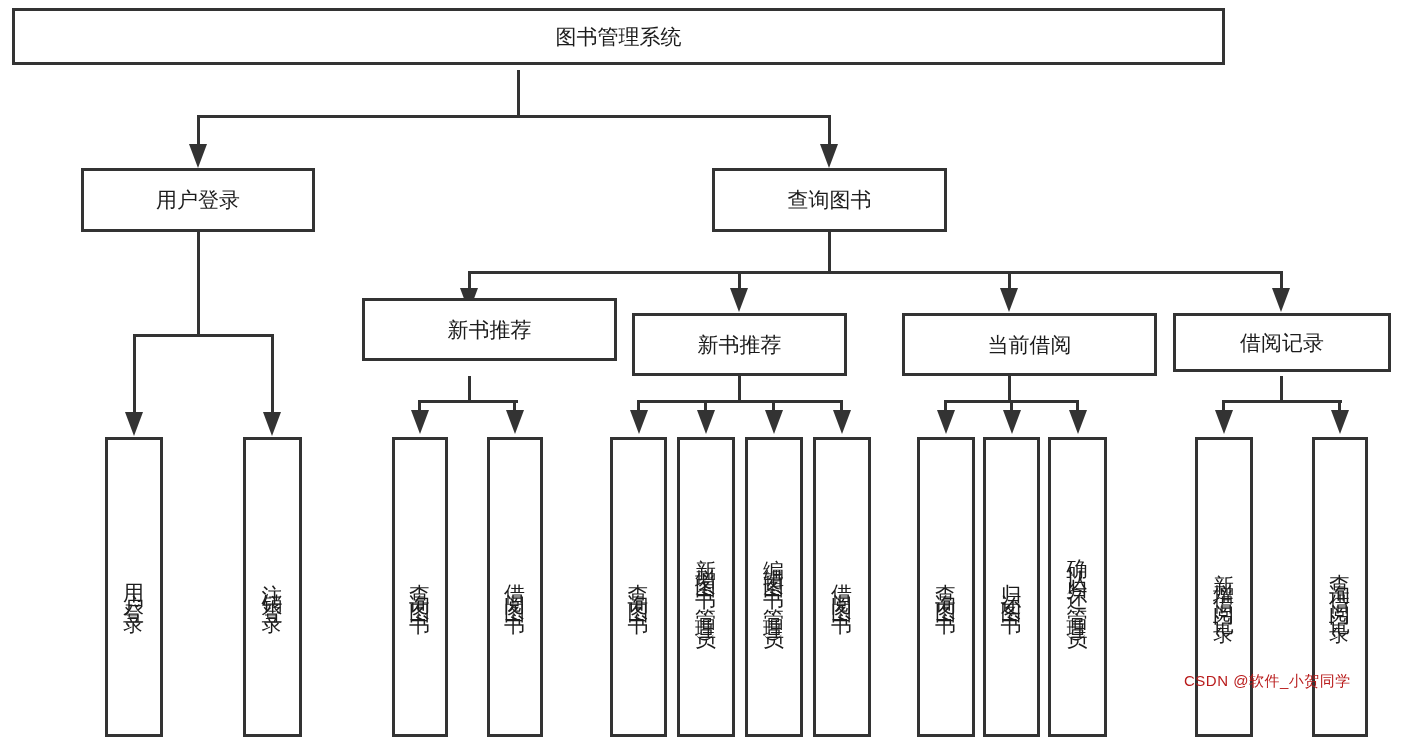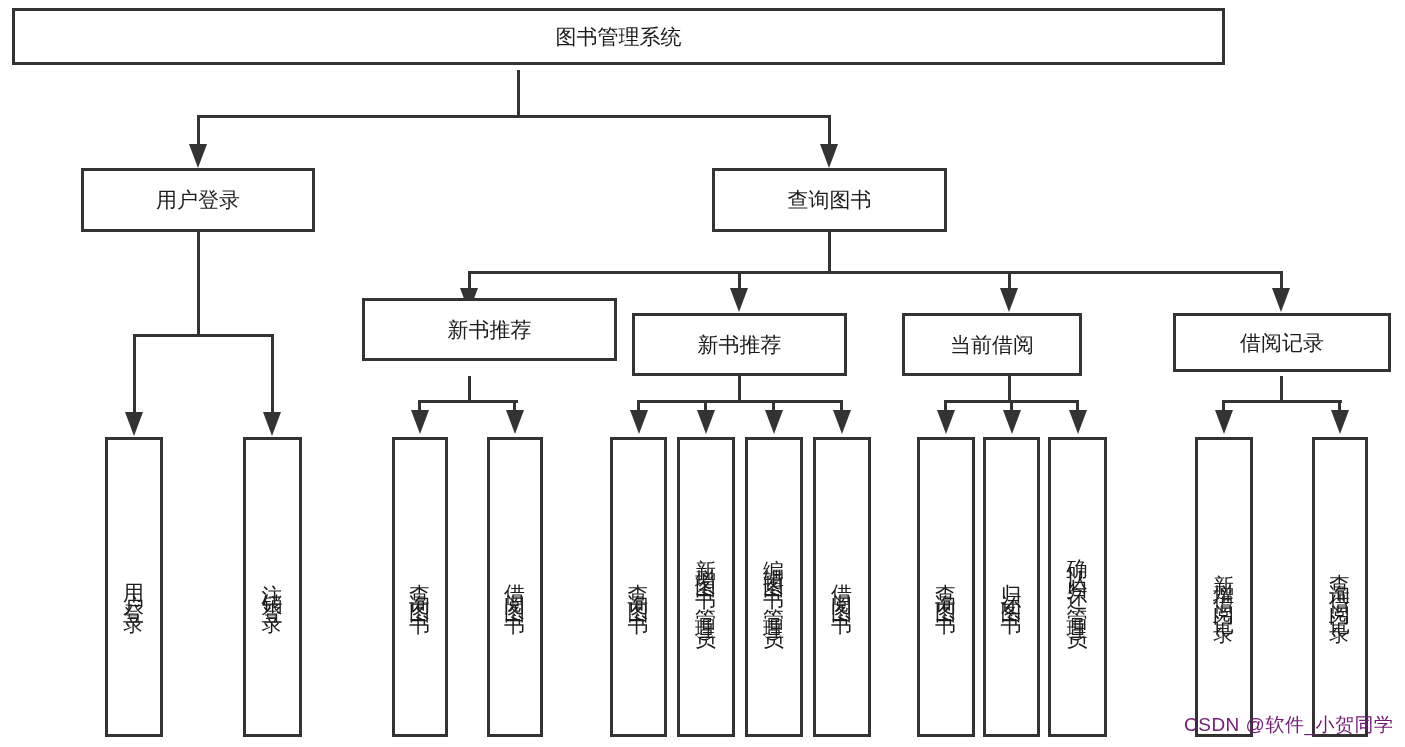--- a/index.html
+++ b/index.html
@@ -6,21 +6,21 @@
   .stage{position:relative;width:1405px;height:747px;background:#fff;overflow:hidden;
          font-family:"Liberation Sans",sans-serif;color:#1c1c1c;}
   .box{position:absolute;box-sizing:border-box;border:3px solid #333;background:#fff;
        display:flex;align-items:center;justify-content:center;z-index:2;}
   .hlabel{font-size:21px;white-space:nowrap;}
   .vlabel{writing-mode:vertical-rl;text-orientation:mixed;font-size:21px;
           letter-spacing:10px;line-height:1;white-space:nowrap;}
   .line{position:absolute;background:#333;z-index:1;}
   .ah{position:absolute;width:0;height:0;border-left:9px solid transparent;
       border-right:9px solid transparent;border-top:24px solid #333;z-index:1;}
-  .watermark{position:absolute;left:1184px;top:712px;font-size:19px;color:#701a75;
+  .watermark{position:absolute;left:1184px;top:672px;font-size:15px;color:#b91c1c;
              letter-spacing:0.5px;z-index:9;white-space:nowrap;}
 </style>
 </head>
 <body>
 
 <div class="stage">
 
   <div class="box" style="left:12px;top:8px;width:1213px;height:57px">
     <span class="hlabel">图书管理系统</span>
   </div>
@@ -31,21 +31,21 @@
   <div class="box" style="left:712px;top:168px;width:235px;height:64px">
     <span class="hlabel">查询图书</span>
   </div>
 
   <div class="box" style="left:362px;top:298px;width:255px;height:63px">
     <span class="hlabel">新书推荐</span>
   </div>
   <div class="box" style="left:632px;top:313px;width:215px;height:63px">
     <span class="hlabel">新书推荐</span>
   </div>
-  <div class="box" style="left:902px;top:313px;width:180px;height:63px">
+  <div class="box" style="left:902px;top:313px;width:255px;height:63px">
     <span class="hlabel">当前借阅</span>
   </div>
   <div class="box" style="left:1173px;top:313px;width:218px;height:59px">
     <span class="hlabel">借阅记录</span>
   </div>
 
   <div class="box" style="left:105px;top:437px;width:58px;height:300px">
     <span class="vlabel">用户登录</span>
   </div>
   <div class="box" style="left:243px;top:437px;width:59px;height:300px">

